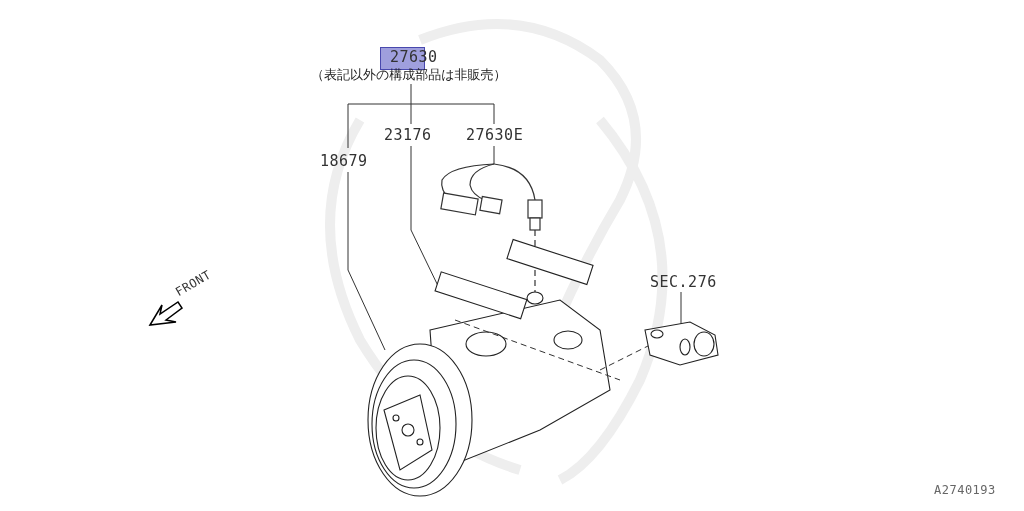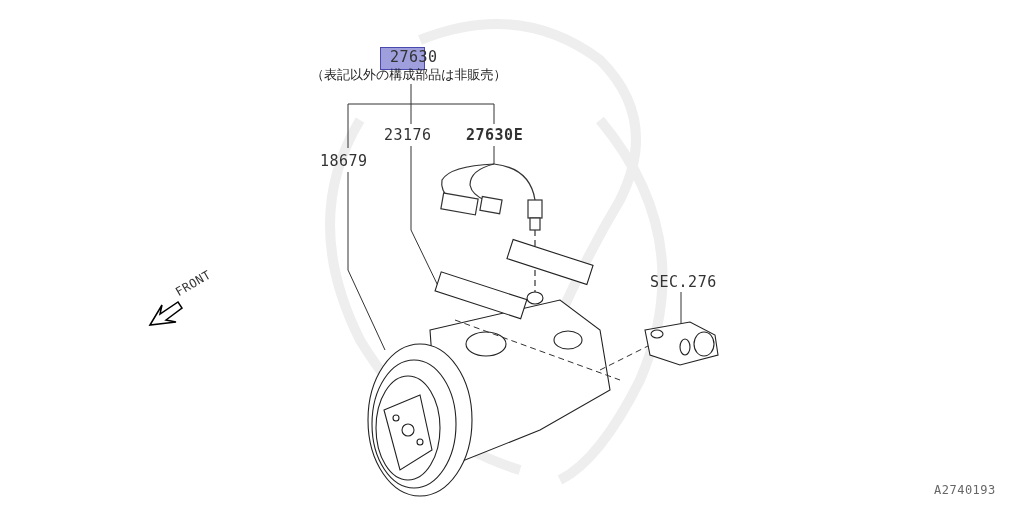--- a/index.html
+++ b/index.html
@@ -77,19 +77,19 @@
       <path d="M150 325 L162 305 L160 314 L178 302 L182 308 L166 320 L176 322 Z"></path>
     </g>
   </svg>
 
   <div class="hl" style="left:380px;top:47px;width:43px;height:21px;"></div>
   <div class="lbl" style="left:390px;top:48px;">27630</div>
   <div class="note" style="left:311px;top:66px;">（表記以外の構成部品は非販売）</div>
 
   <div class="lbl" style="left:320px;top:152px;">18679</div>
   <div class="lbl" style="left:384px;top:126px;">23176</div>
-  <div class="lbl" style="left:466px;top:126px;font-weight:bold;">27630E</div>
+  <div class="lbl" style="left:466px;top:126px;">27630E</div>
   <div class="lbl" style="left:650px;top:273px;">SEC.276</div>
 
   <div class="lbl" style="left:180px;top:285px;font-size:12px;transform:rotate(-30deg);transform-origin:left bottom;">FRONT</div>
 
   <div class="lbl" style="left:934px;top:483px;font-size:12px;color:#666;">A2740193</div>
 </div>
 
 </body></html>

